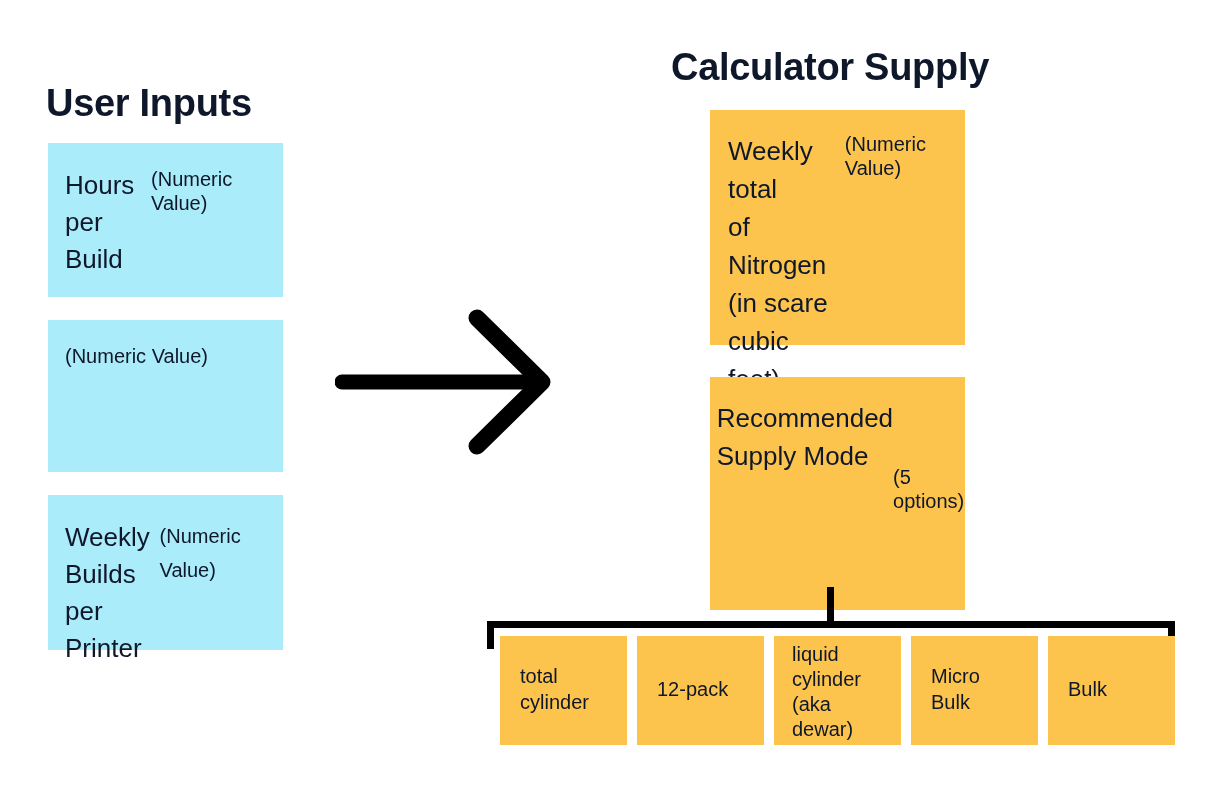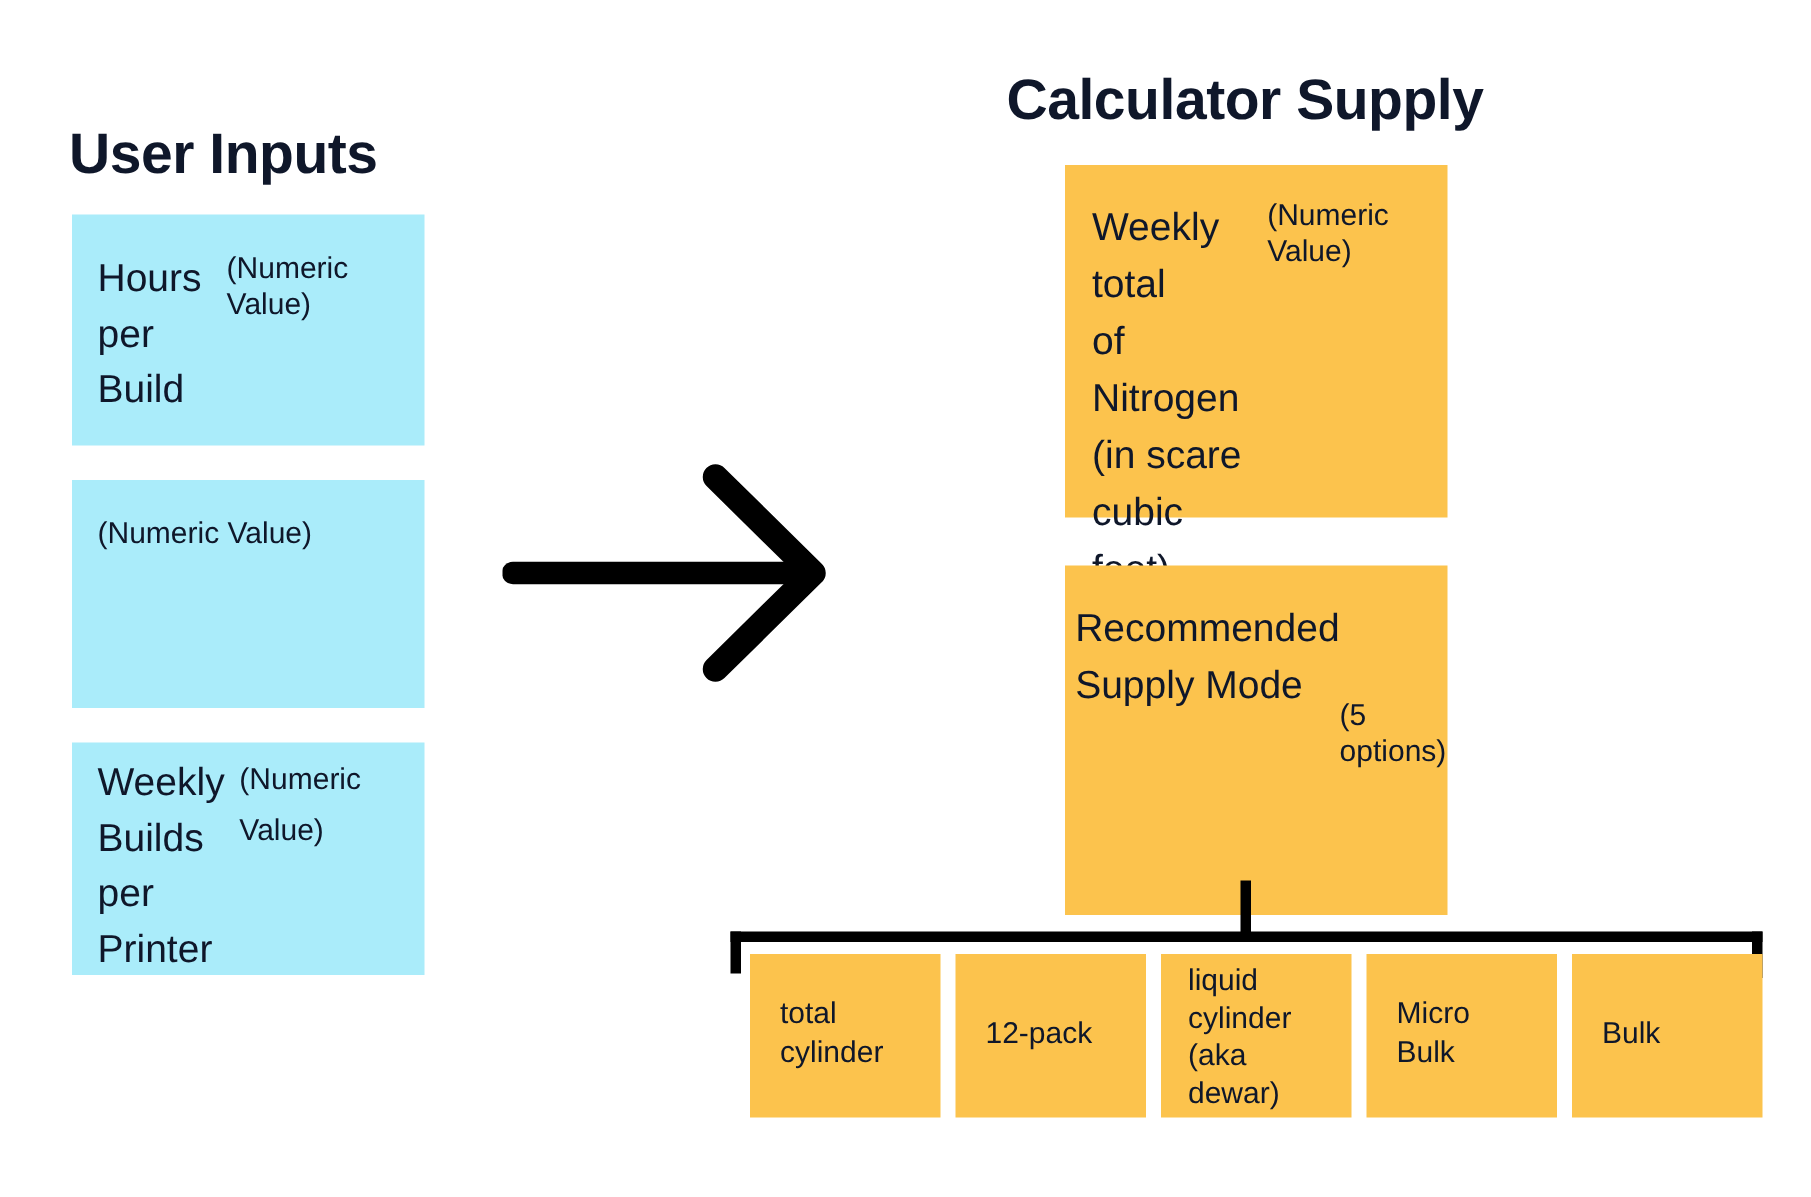--- a/index.html
+++ b/index.html
@@ -44,21 +44,21 @@
     white-space:pre-line;
   }
 
   .input-box{
     left:48px;width:235px;
     background:var(--input-box);
     padding:24px 12px 10px 17px;
   }
   #input-1{top:143px;height:154px;justify-content:space-between;}
   #input-2{top:320px;height:152px;justify-content:space-between;}
-  #input-3{top:495px;height:155px;padding-top:8px;}
+  #input-3{top:495px;height:155px;padding-top:24px;}
   #input-3 .box-note{line-height:34px;}
 
   .output-box{
     left:710px;width:255px;
     background:var(--output-box);
     padding:22px 12px 12px 18px;
   }
   .output-box .box-label{line-height:38px;}
   #output-1{top:110px;height:235px;justify-content:space-between;}
   #output-1 .box-note{margin-left:10px;}

